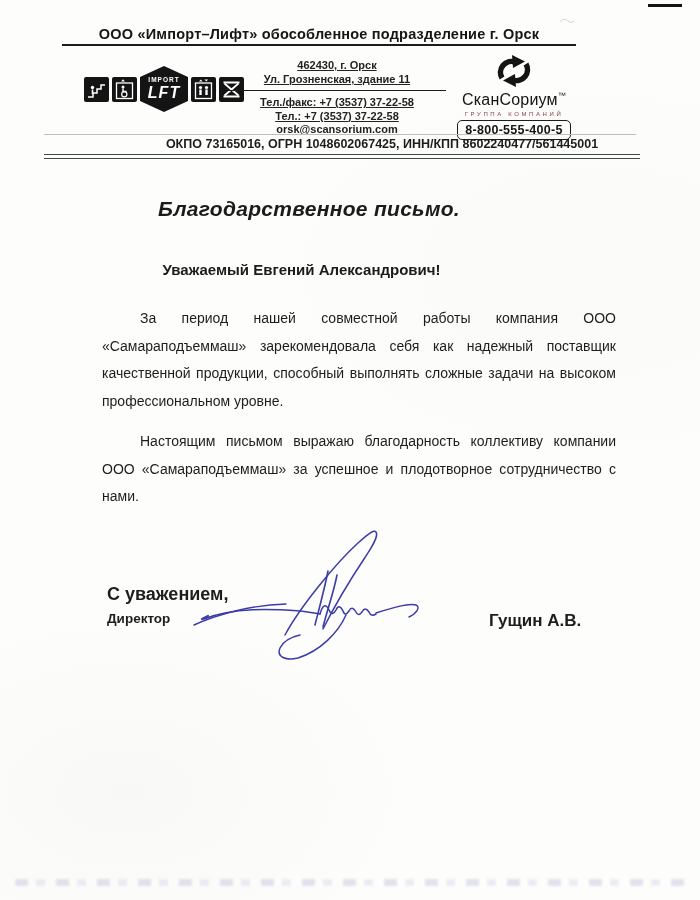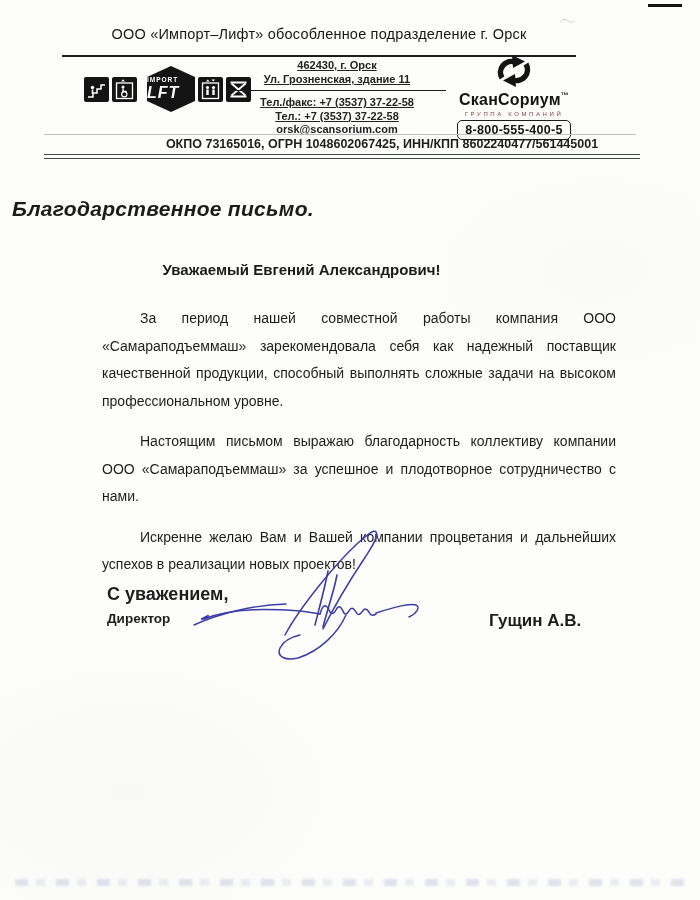--- a/index.html
+++ b/index.html
@@ -7,49 +7,49 @@
     position:relative;width:700px;height:900px;overflow:hidden;
     background:
       radial-gradient(ellipse 420px 260px at 18% 88%, rgba(0,0,0,0.02), transparent 70%),
       radial-gradient(ellipse 500px 300px at 85% 30%, rgba(0,0,0,0.012), transparent 70%),
       #fdfdfc;
     font-family:"Liberation Sans", sans-serif;color:#1f1f1f;
   }
   
   .org-line{
     position:absolute;top:26px;left:62px;width:514px;text-align:center;
-    font-size:14.5px;font-weight:400;letter-spacing:.2px;color:#161616;
-    padding-bottom:13px;border-bottom:2px solid #1c1c1c;
+    font-size:14.5px;font-weight:700;letter-spacing:.2px;color:#161616;
+    padding-bottom:2px;border-bottom:2px solid #1c1c1c;
   }
   .logo-strip{position:absolute;left:84px;top:66px;display:flex;align-items:center;gap:3px;}
   .sq-icon{width:25px;height:25px;display:block;}
   .hexagon{
     width:48px;height:46px;background:#141414;color:#fff;
     clip-path:polygon(50% 0,100% 24%,100% 76%,50% 100%,0 76%,0 24%);
-    display:flex;flex-direction:column;justify-content:center;line-height:1;margin-left:7px;
+    display:flex;flex-direction:column;align-items:center;justify-content:center;line-height:1;
   }
   .hexagon .hex-top{font-size:6.5px;font-weight:700;letter-spacing:1px;}
   .hexagon .hex-main{font-size:16px;font-weight:700;font-style:italic;letter-spacing:1px;margin-top:1px;}
   .address-col{position:absolute;left:226px;top:59px;width:222px;text-align:center;
     font-size:11px;line-height:13.5px;color:#222;font-weight:600;text-decoration:underline;}
   .address-divider{border-top:1.6px solid #1c1c1c;margin:4px 2px 5px 2px;}
   .brand-col{position:absolute;left:446px;top:53px;width:136px;text-align:center;}
   .brand-mark{display:block;margin:0 auto 2px auto;}
-  .brand-name{font-size:16px;font-weight:700;letter-spacing:.2px;color:#141414;white-space:nowrap;}
+  .brand-name{font-size:16px;font-weight:400;letter-spacing:.2px;color:#141414;white-space:nowrap;}
   .brand-tm{font-size:8px;vertical-align:top;}
   .brand-tagline{font-size:6px;letter-spacing:2.6px;color:#8f4444;margin:2px 0 3px 0;white-space:nowrap;}
   .brand-phone{display:inline-block;border:1.6px solid #1c1c1c;border-radius:5px;
     padding:2px 7px;font-size:12.5px;font-weight:700;letter-spacing:.3px;color:#141414;white-space:nowrap;}
   .registry-rule-top{position:absolute;left:44px;top:134px;width:592px;border-top:1px solid #b9c2c0;}
   .registry-line{position:absolute;left:0;top:137px;width:100%;text-align:center;
     font-size:12.5px;font-weight:600;color:#1d1d1d;padding-left:32px;}
   .registry-rule-bottom{position:absolute;left:44px;top:154px;width:596px;height:3px;
     border-top:1.6px solid #3c4a48;border-bottom:1.6px solid #3c4a48;}
   
-  .letter-title{position:absolute;top:197px;left:12px;width:616px;text-align:left;
+  .letter-title{position:absolute;top:197px;left:1px;width:616px;text-align:center;
     font-size:21px;font-style:italic;font-weight:600;color:#1b1b1b;letter-spacing:.3px;}
   .salutation{position:absolute;top:261px;left:0;width:603px;text-align:center;
     font-size:15px;font-weight:700;color:#1b1b1b;}
   .paragraphs{position:absolute;top:305px;left:102px;width:514px;}
   .paragraphs p{
     margin:0 0 13px 0;font-size:14px;line-height:27.5px;color:#1d1d1d;font-weight:500;
     text-align:justify;text-indent:38px;
   }
   
   .closing{position:absolute;left:107px;top:584px;font-size:18px;font-weight:700;color:#1d1d1d;}
@@ -139,21 +139,20 @@
   <div class="registry-rule-top"></div>
   <div class="registry-line">ОКПО 73165016,  ОГРН 1048602067425, ИНН/КПП 8602240477/561445001</div>
   <div class="registry-rule-bottom"></div>
 
   <div class="letter-title">Благодарственное письмо.</div>
   <div class="salutation">Уважаемый Евгений Александрович!</div>
 
   <div class="paragraphs">
     <p>За период нашей совместной работы компания ООО «Самараподъеммаш» зарекомендовала себя как надежный поставщик качественной продукции, способный выполнять сложные задачи на высоком профессиональном уровне.</p>
     <p>Настоящим письмом выражаю благодарность коллективу компании ООО «Самараподъеммаш» за успешное и плодотворное сотрудничество с нами.</p>
-    <p>Искренне желаю Вам и Вашей компании процветания и дальнейших успехов в реализации новых проектов!</p>
   </div>
 
   <div class="closing">С уважением,</div>
   <div class="position">Директор</div>
   <div class="signer">Гущин А.В.</div>
 
   <svg class="signature-svg" width="292" height="160" viewBox="0 0 292 160">
     <g fill="none" stroke="#3b3ca8" stroke-linecap="round">
 
       <path stroke-width="1.5" d="M97,120 C112,92 148,48 170,28 C179,20 186,14 188,17 C191,21 184,32 176,44 C162,65 146,92 135,114"></path>

